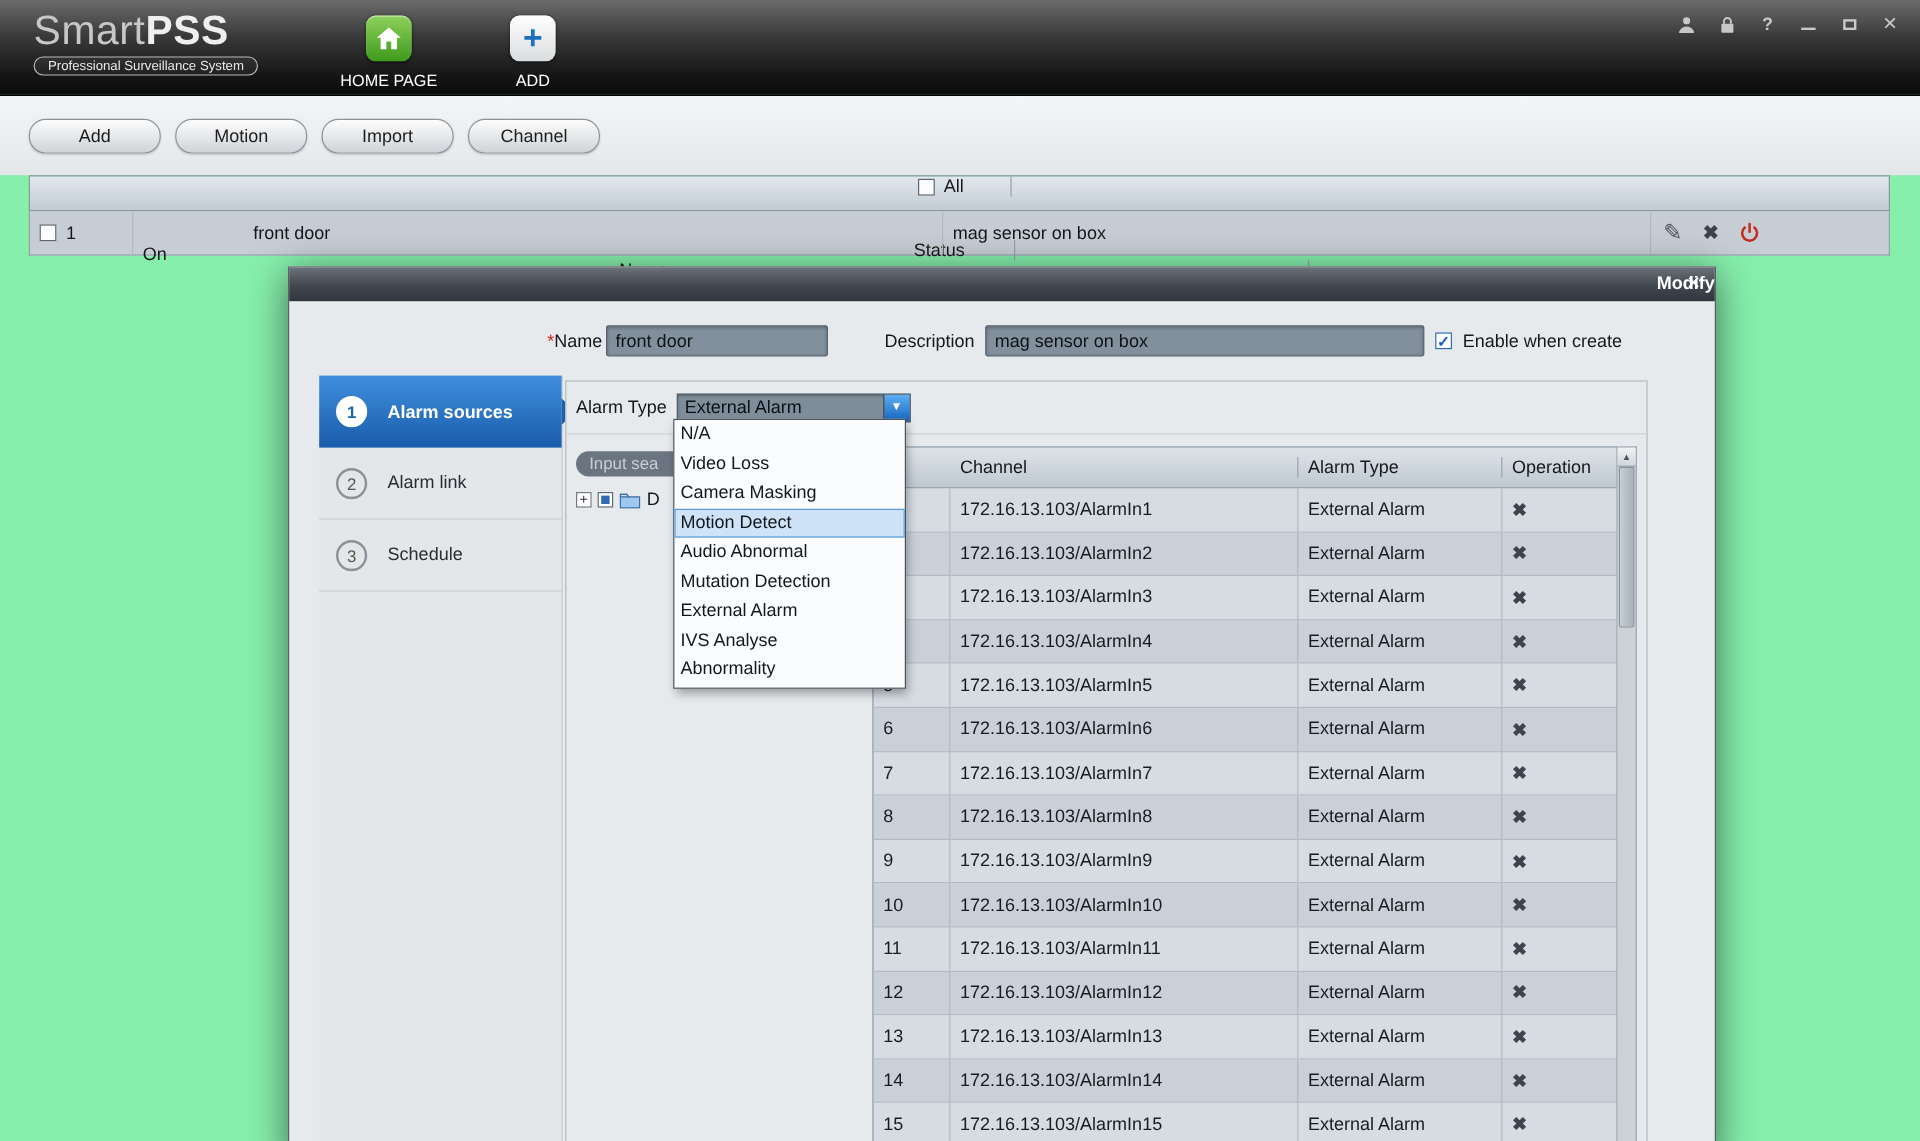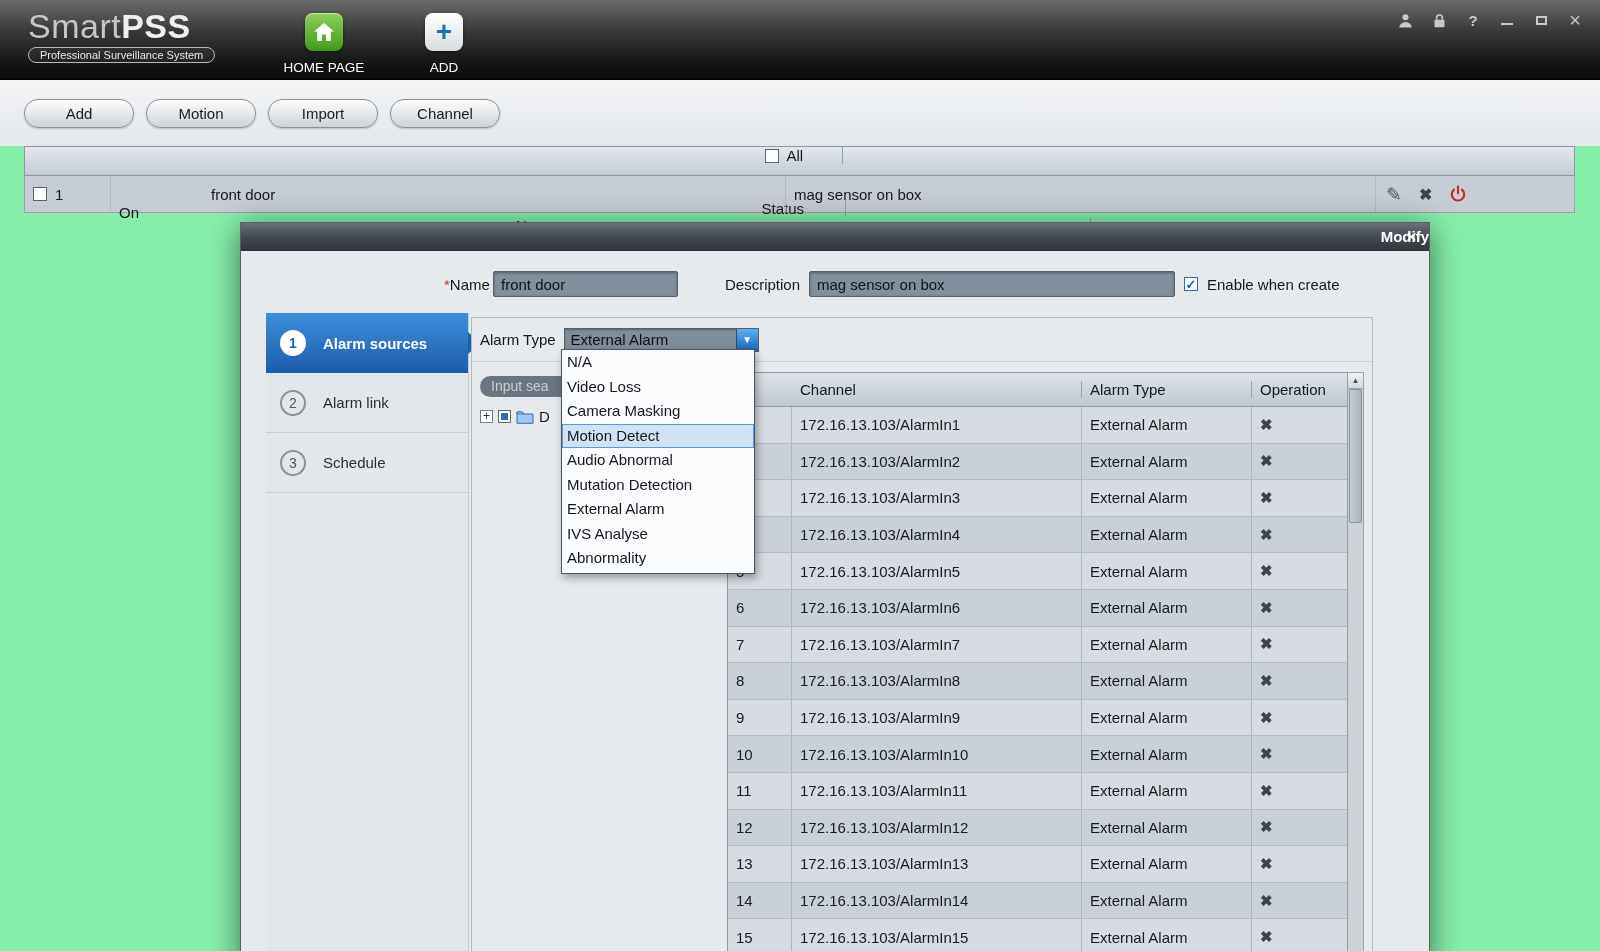--- a/index.html
+++ b/index.html
@@ -44,21 +44,21 @@
   .checkbox { width:14px; height:14px; background:#fcfdfe; border:1px solid #5d646b; display:inline-flex; align-items:center; justify-content:center; margin-right:8px; flex:none; }
   .checkbox.checked { color:#1565c0; font-weight:bold; font-size:13px; border-color:#2f6cb3; }
   .op-icons { display:flex; align-items:center; gap:17px; padding-left:2px; }
   .edit-glyph { font-size:19px; color:#4d5660; }
   .x-glyph { font-size:16px; color:#3c454e; font-weight:bold; }
 
   
   .modal { position:absolute; left:240px; top:222px; width:1190px; height:745px; background:#e7eaed; border:1px solid #5a5f66; box-shadow:0 6px 30px rgba(0,0,0,.55); z-index:10; }
   .modal-title { height:28px; background:linear-gradient(180deg,#6a7178,#40474e 55%,#30363d); color:#fff; font-size:15px; font-weight:bold; text-align:right; line-height:28px; position:relative; }
   .modal-close { position:absolute; right:12px; top:0; height:28px; display:flex; align-items:center; color:#fff; font-size:19px; font-weight:normal; cursor:pointer; }
-  .form-row { position:absolute; left:0; top:48px; width:100%; height:28px; font-size:15px; color:#14181c; }
+  .form-row { position:absolute; left:12px; top:48px; width:100%; height:28px; font-size:15px; color:#14181c; }
   .flabel { position:absolute; top:5px; white-space:nowrap; }
   .req { color:#d42a1e; }
   .finput { position:absolute; top:0; height:26px; background:#82909e; border:1px solid #58626d; color:#0e1216; font-size:15px; padding:0 7px; border-radius:2px; box-shadow:inset 0 1px 3px rgba(0,0,0,.35); font-family:"Liberation Sans", sans-serif; }
   .lbl-name { left:203px; } .inp-name { left:252px; width:185px; }
   .lbl-desc { left:484px; } .inp-desc { left:568px; width:366px; }
   .enable-cb { position:absolute; left:943px; top:6px; }
   .enable-lbl { position:absolute; left:966px; top:5px; white-space:nowrap; }
 
   .side-col { position:absolute; left:25px; top:90px; bottom:0; width:203px; background:#e3e7ea; border-right:1px solid #c6cbd0; }
   .step { height:60px; display:flex; align-items:center; gap:17px; padding-left:14px; border-bottom:1px solid #c9ced3; position:relative; font-size:15px; color:#2a2e33; cursor:pointer; }

